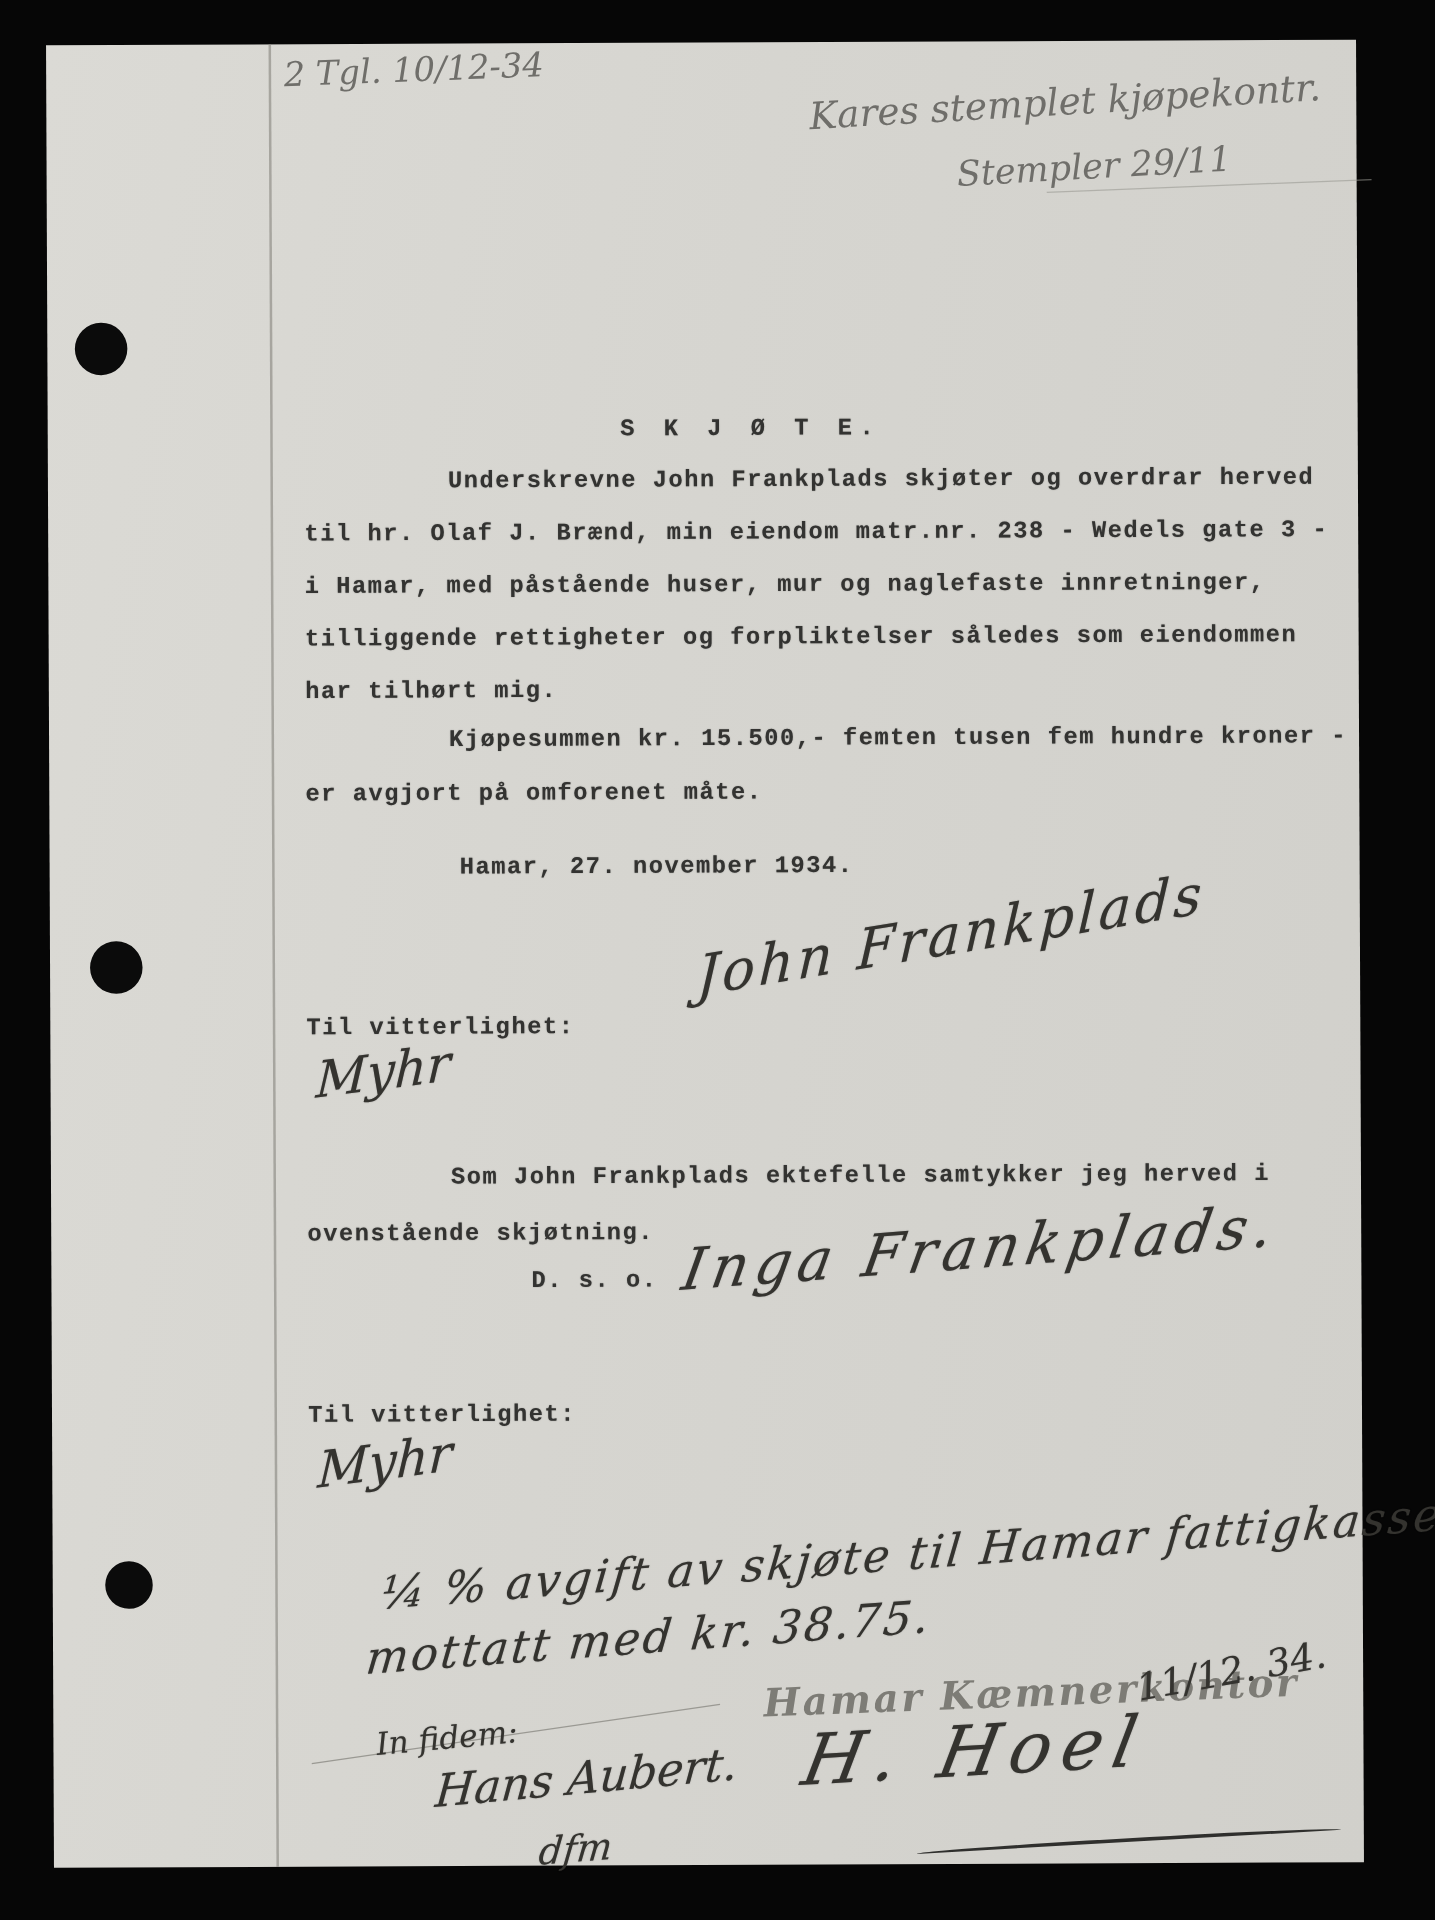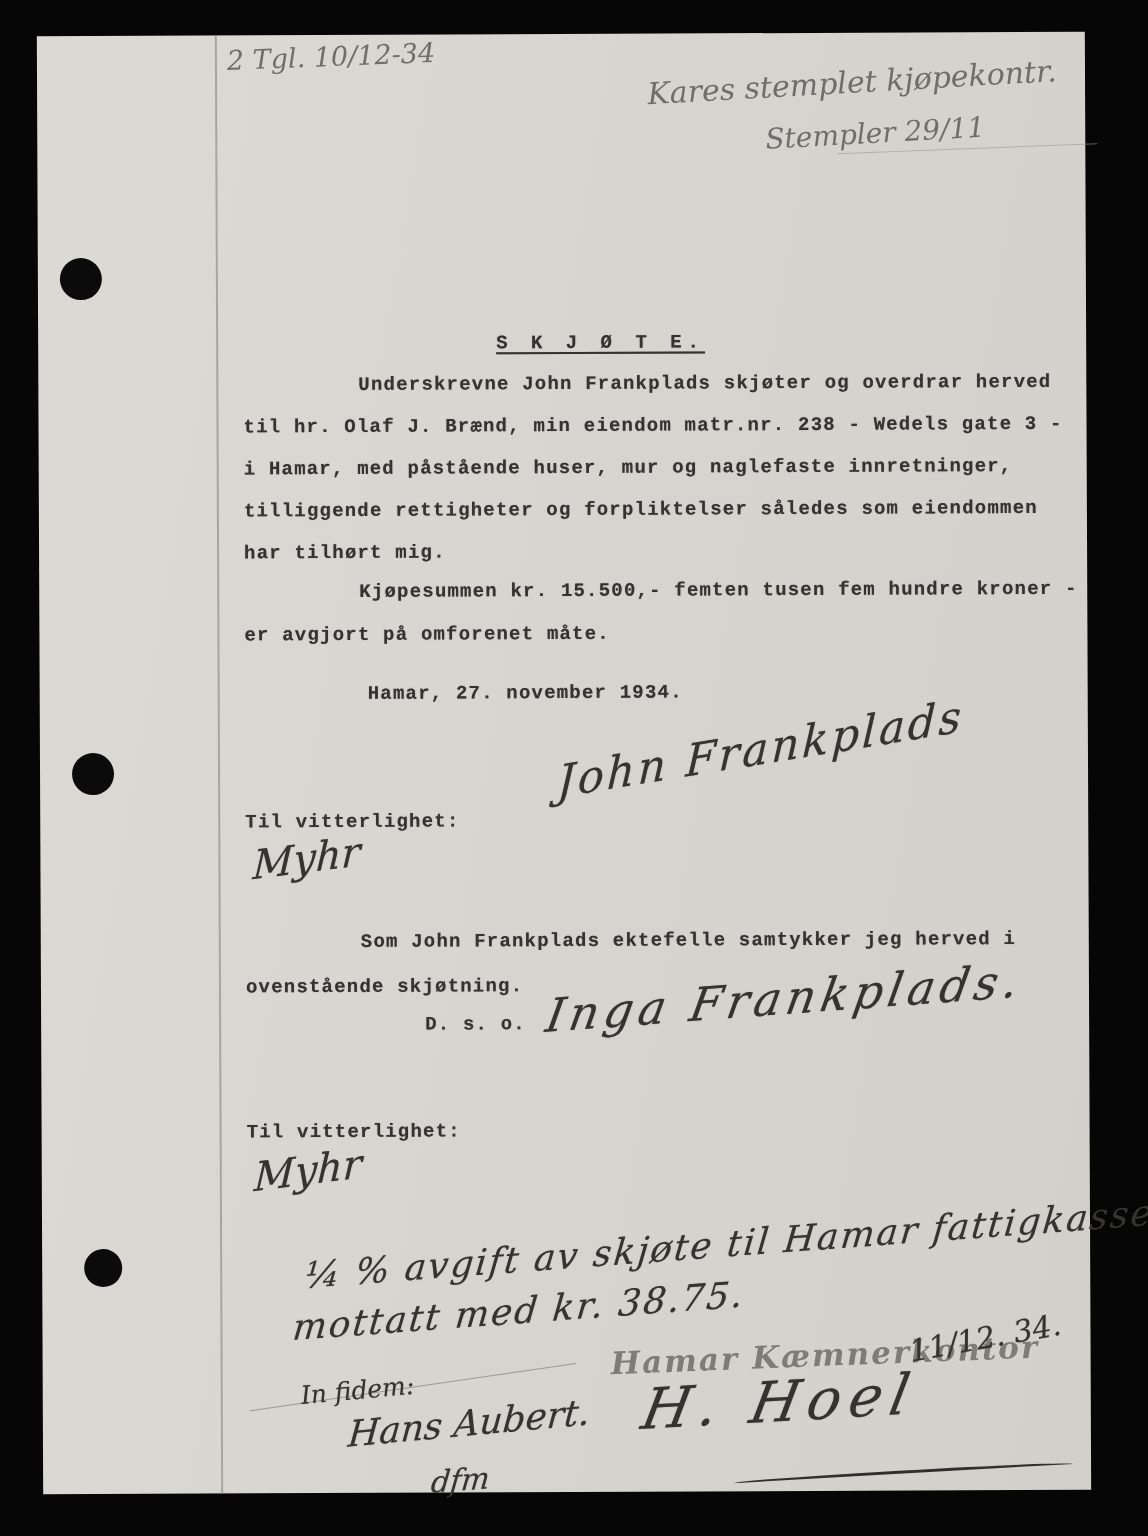--- a/index.html
+++ b/index.html
@@ -8,21 +8,21 @@
     background:linear-gradient(100deg,#dbdad5 0%,#d6d5d0 45%,#d1d0cb 100%);
     transform:rotate(-0.25deg);
   }
   .margin-line{position:absolute;left:178px;top:0;width:2px;height:100%;background:#95948d;opacity:.75;}
   .hole{position:absolute;background:#0b0b0b;border-radius:50%;}
   .tw{
     position:absolute;font-family:"Liberation Mono","DejaVu Sans Mono",monospace;
     font-size:19px;font-weight:bold;color:#333331;letter-spacing:1.2px;white-space:pre;
     text-shadow:0 0 1px rgba(40,40,40,.45);
   }
-  .tw-title{text-decoration:underline;text-decoration-thickness:2px;text-underline-offset:4px;letter-spacing:6px;}
+  .tw-title{text-decoration-thickness:2px;text-underline-offset:4px;letter-spacing:6px;}
   .hw{
     position:absolute;font-family:"DejaVu Serif",serif;font-style:italic;
     color:#34332f;white-space:pre;
   }
   .ink{text-shadow:0 0 1px rgba(30,30,30,.4);}
   .pencil{color:#6f6e6a;text-shadow:none;}
   .stamp{
     position:absolute;font-family:"DejaVu Serif",serif;font-weight:bold;font-style:italic;
     color:#7d7c76;letter-spacing:2px;white-space:pre;
   }

